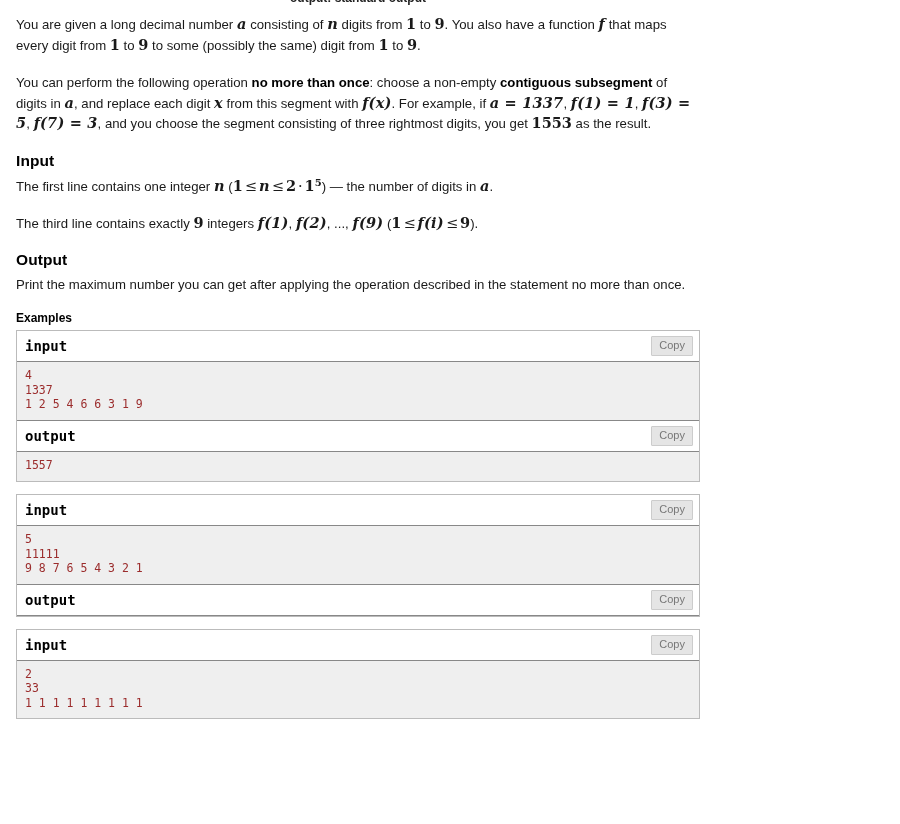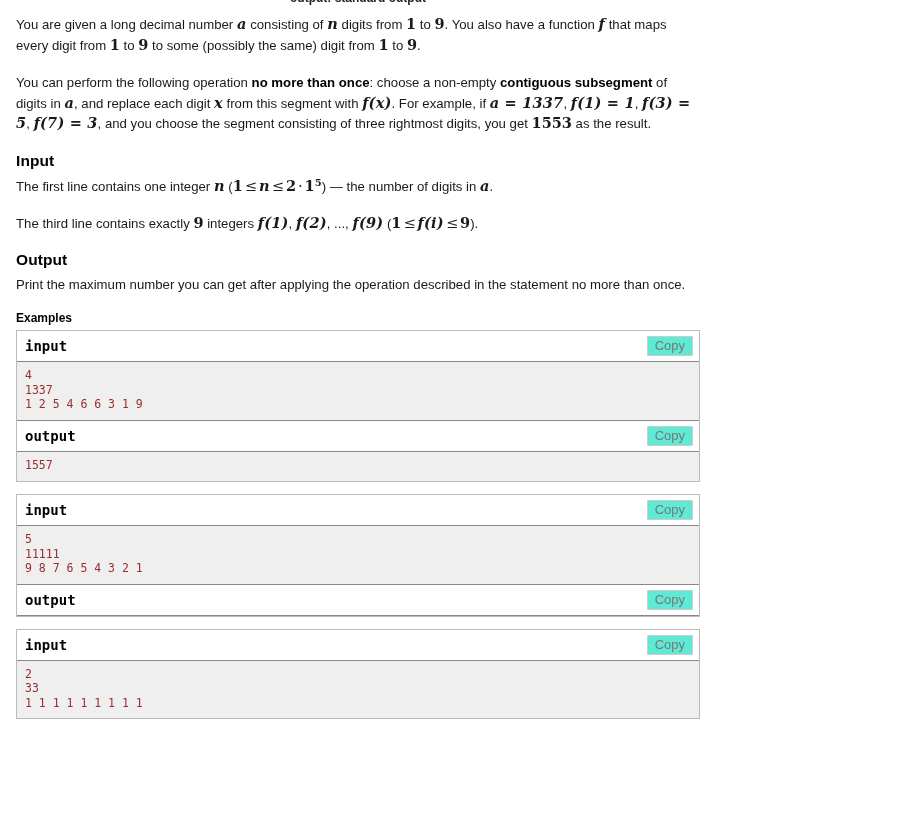--- a/index.html
+++ b/index.html
@@ -101,24 +101,24 @@
     min-height: 30px;
     line-height: 15px;
   }
   .io-title.output-title { border-top: 1px solid #888888; }
 
   .copy-btn {
     position: absolute;
     top: 5px;
     right: 6px;
     border: 1px solid #cccccc;
-    background: #5eead4;
+    background: #e5e5e5;
     color: #777777;
     font-family: "Liberation Sans", sans-serif;
-    font-size: 13px;
+    font-size: 11px;
     font-weight: normal;
     line-height: 13px;
     padding: 2px 7px 3px 7px;
     cursor: pointer;
     border-radius: 1px;
   }
 
   pre.io-content {
     margin: 0;
     padding: 6px 8px 8px 8px;

